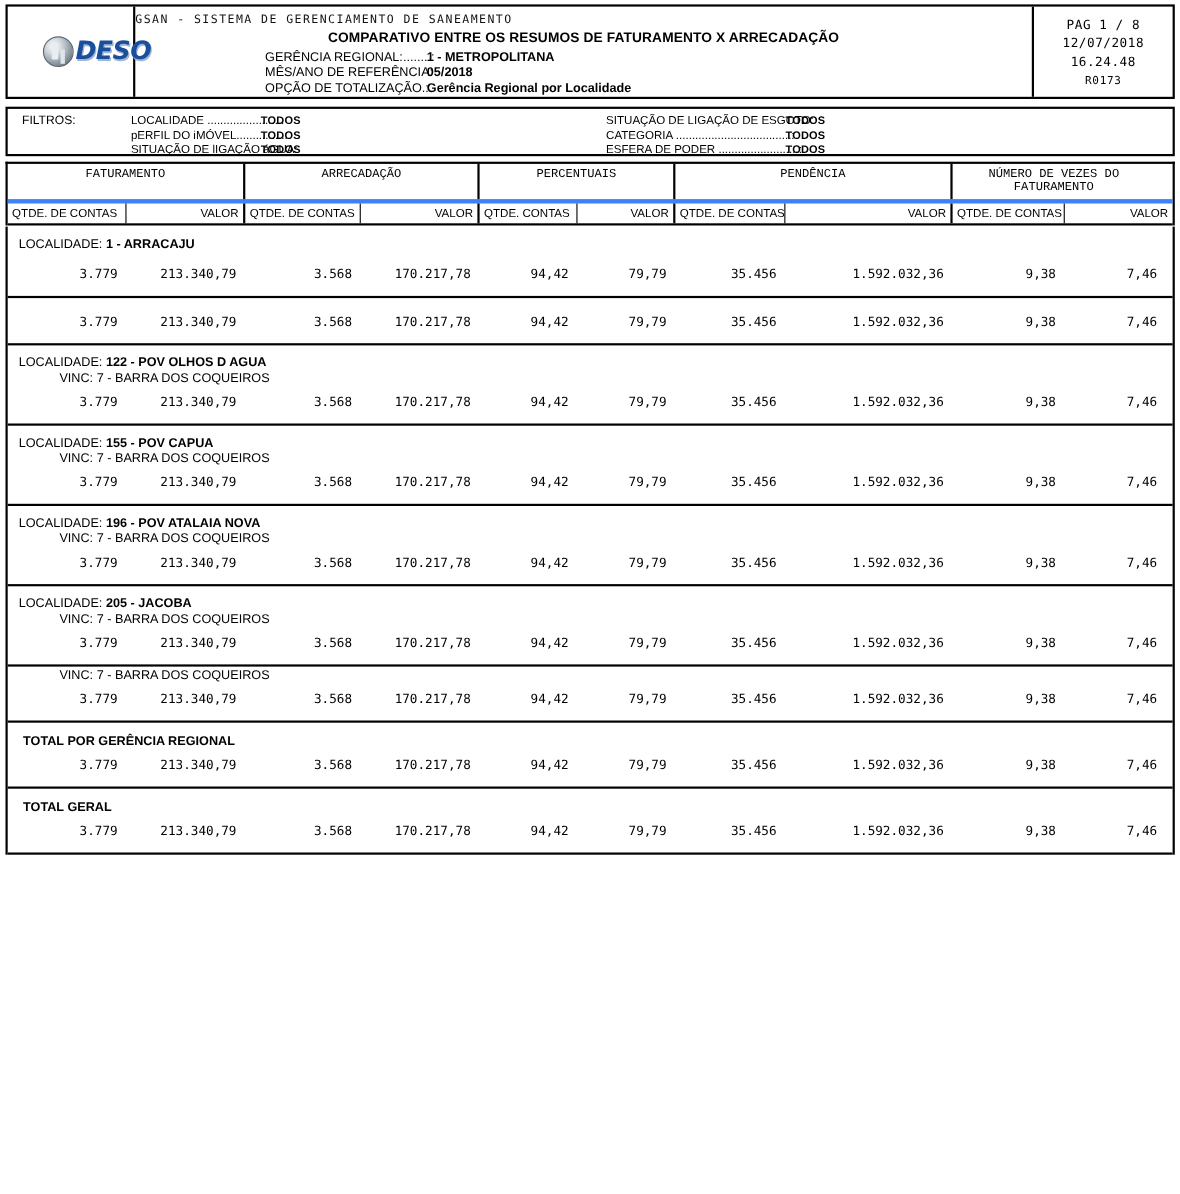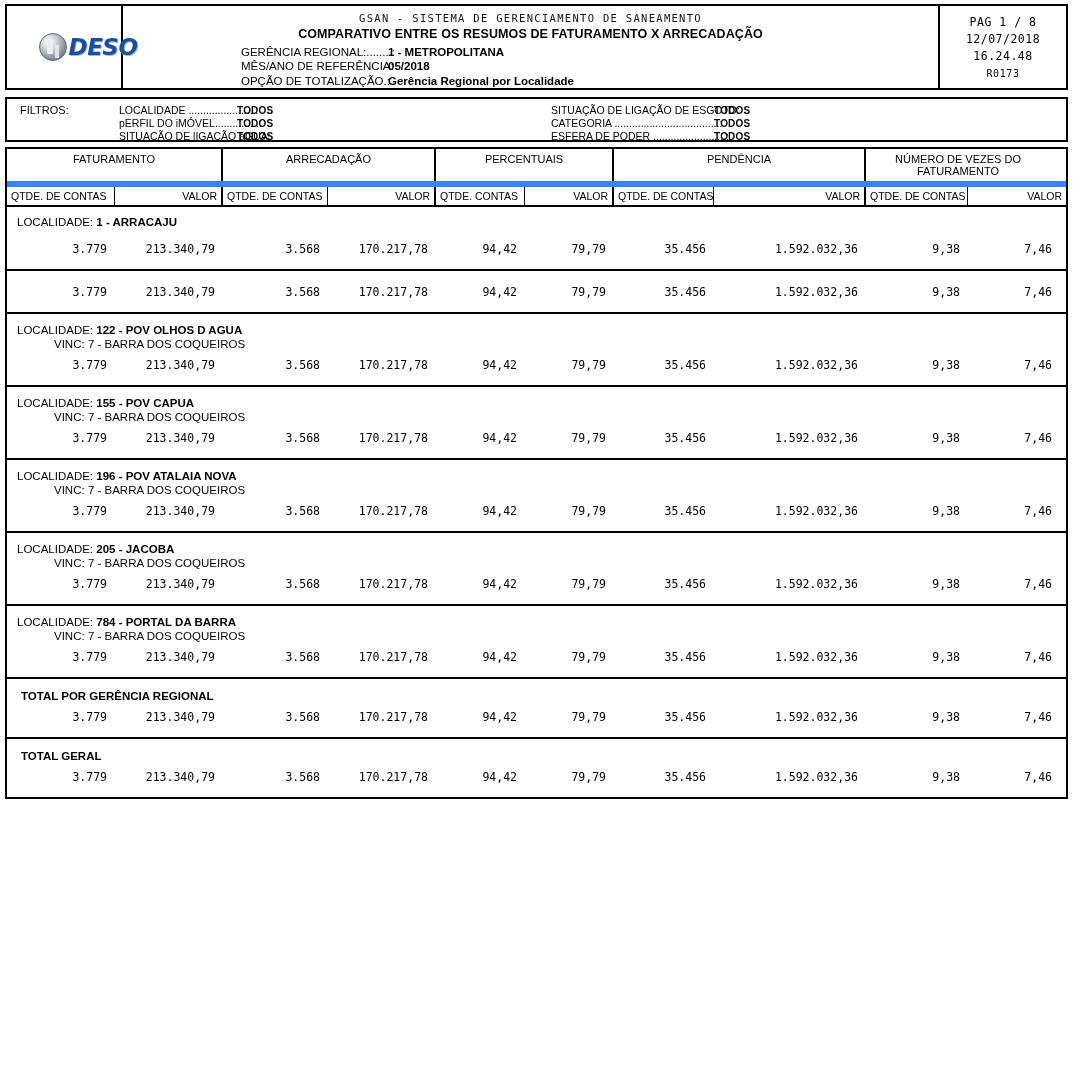--- a/index.html
+++ b/index.html
@@ -32,21 +32,21 @@
     box-shadow:7px 5px 0 -1px #dfe6ea;
   }
   .logo-text{
     font-family:"DejaVu Sans", sans-serif;
     font-weight:bold;font-style:italic;font-size:23px;letter-spacing:-0.5px;
     color:#1a4f9c;
     text-shadow:1px 1px 0 #9fb6d6;
   }
   .hdr-mid{flex:1;position:relative;padding:0;}
   .gsan{
-    text-align:center;font-family:"DejaVu Sans Mono", monospace;
+    text-align:left;font-family:"DejaVu Sans Mono", monospace;
     font-size:10.5px;letter-spacing:1.3px;margin-top:6px;color:#111;
   }
   .comparativo{
     text-align:center;font-size:12.5px;font-weight:bold;margin-top:3px;letter-spacing:0.1px;
   }
   .meta{margin:4px 0 0 118px;font-size:11.5px;line-height:14.4px;}
   .meta-row{display:flex;align-items:baseline;}
   .meta-lbl{width:147px;white-space:nowrap;}
   .meta-val{font-weight:bold;}
   .hdr-right{
@@ -70,21 +70,21 @@
   .fcol.left .fname{width:118px;}
   .fcol.right .fname{width:163px;}
   .fval{font-weight:bold;font-size:10px;letter-spacing:0.2px;}
 
   
   .tbl{
     position:absolute;left:5px;top:147px;width:1063px;
     border:2px solid #000;border-bottom:none;box-sizing:border-box;
   }
   .thead-g,.thead-s{display:flex;}
-  .thead-g{border-bottom:6px solid #3b82f6;}
+  .thead-g{border-bottom:4px solid #3b82f6;font-family:Liberation Mono, monospace;}
   .thead-s{border-bottom:2px solid #000;}
   .gcell{
     text-align:center;font-size:11px;padding:4px 0 4px;
     border-right:2px solid #000;box-sizing:border-box;
   }
   .gcell:last-child{border-right:none;}
   .scell{
     font-size:10.5px;padding:3px 4px 3px;box-sizing:border-box;
     border-right:1px solid #000;white-space:nowrap;overflow:hidden;
   }
@@ -311,21 +311,20 @@
           <div class="dcell dc4">170.217,78</div>
           <div class="dcell dc5">94,42</div>
           <div class="dcell dc6">79,79</div>
           <div class="dcell dc7">35.456</div>
           <div class="dcell dc8">1.592.032,36</div>
           <div class="dcell dc9">9,38</div>
           <div class="dcell dc10">7,46</div>
         </div>
       </div>
       <div class="section">
-        <div class="loc-line"><span class="lbl">LOCALIDADE:</span> <span class="code">784</span> <span class="nm">- PORTAL DA BARRA</span></div>
         <div class="vinc-line"><span class="lbl">VINC:</span> <span class="code">7</span> <span class="nm">- BARRA DOS COQUEIROS</span></div>
         <div class="datarow">
           <div class="dcell dc1">3.779</div>
           <div class="dcell dc2">213.340,79</div>
           <div class="dcell dc3">3.568</div>
           <div class="dcell dc4">170.217,78</div>
           <div class="dcell dc5">94,42</div>
           <div class="dcell dc6">79,79</div>
           <div class="dcell dc7">35.456</div>
           <div class="dcell dc8">1.592.032,36</div>

